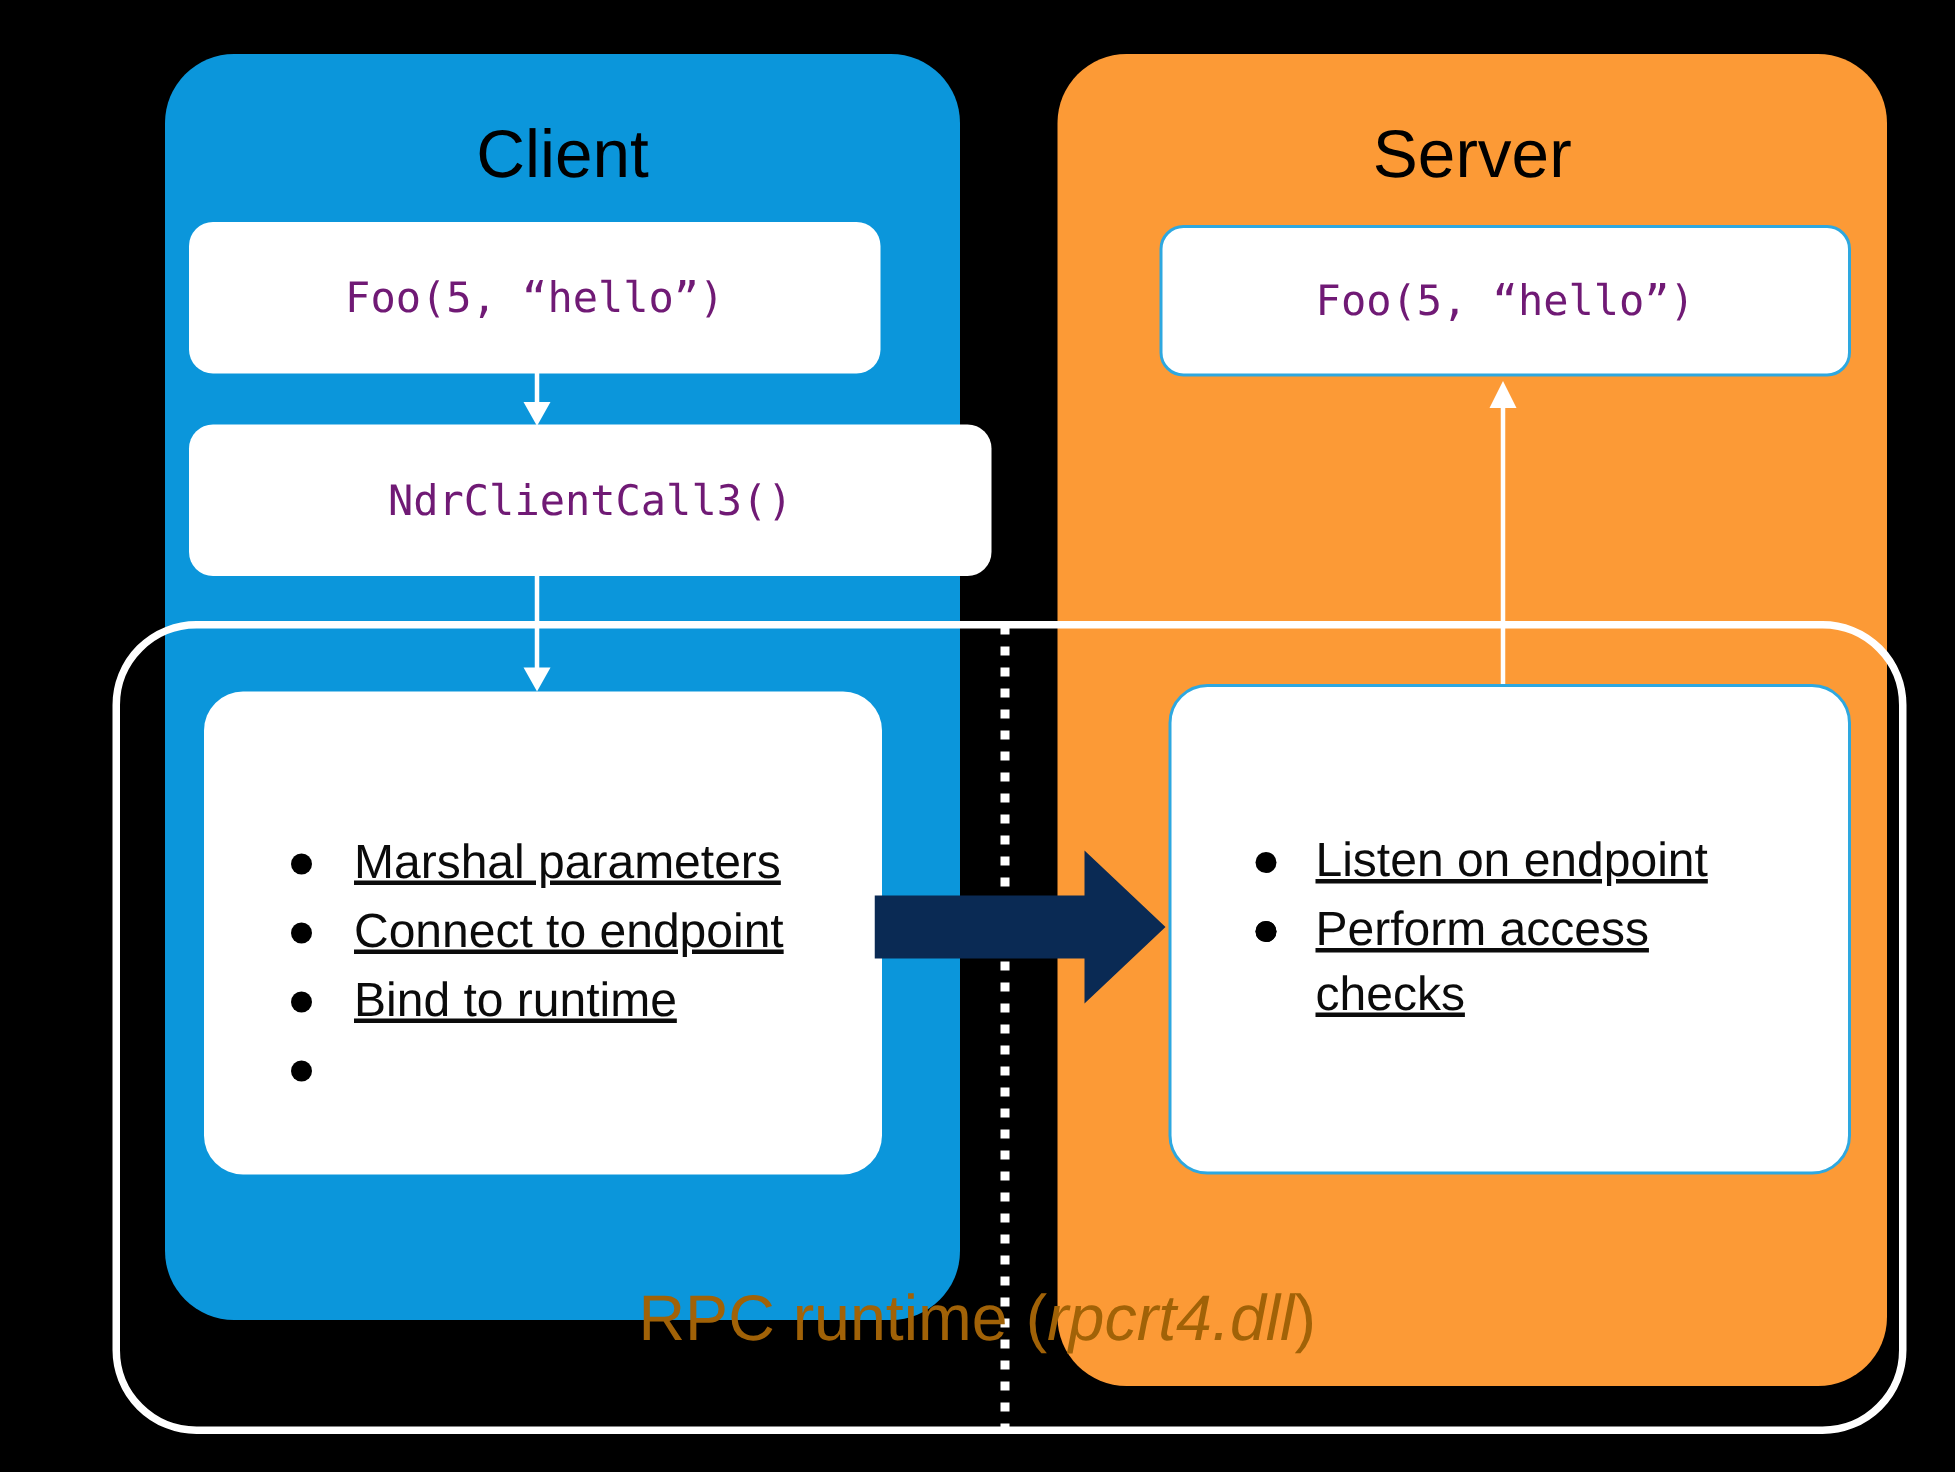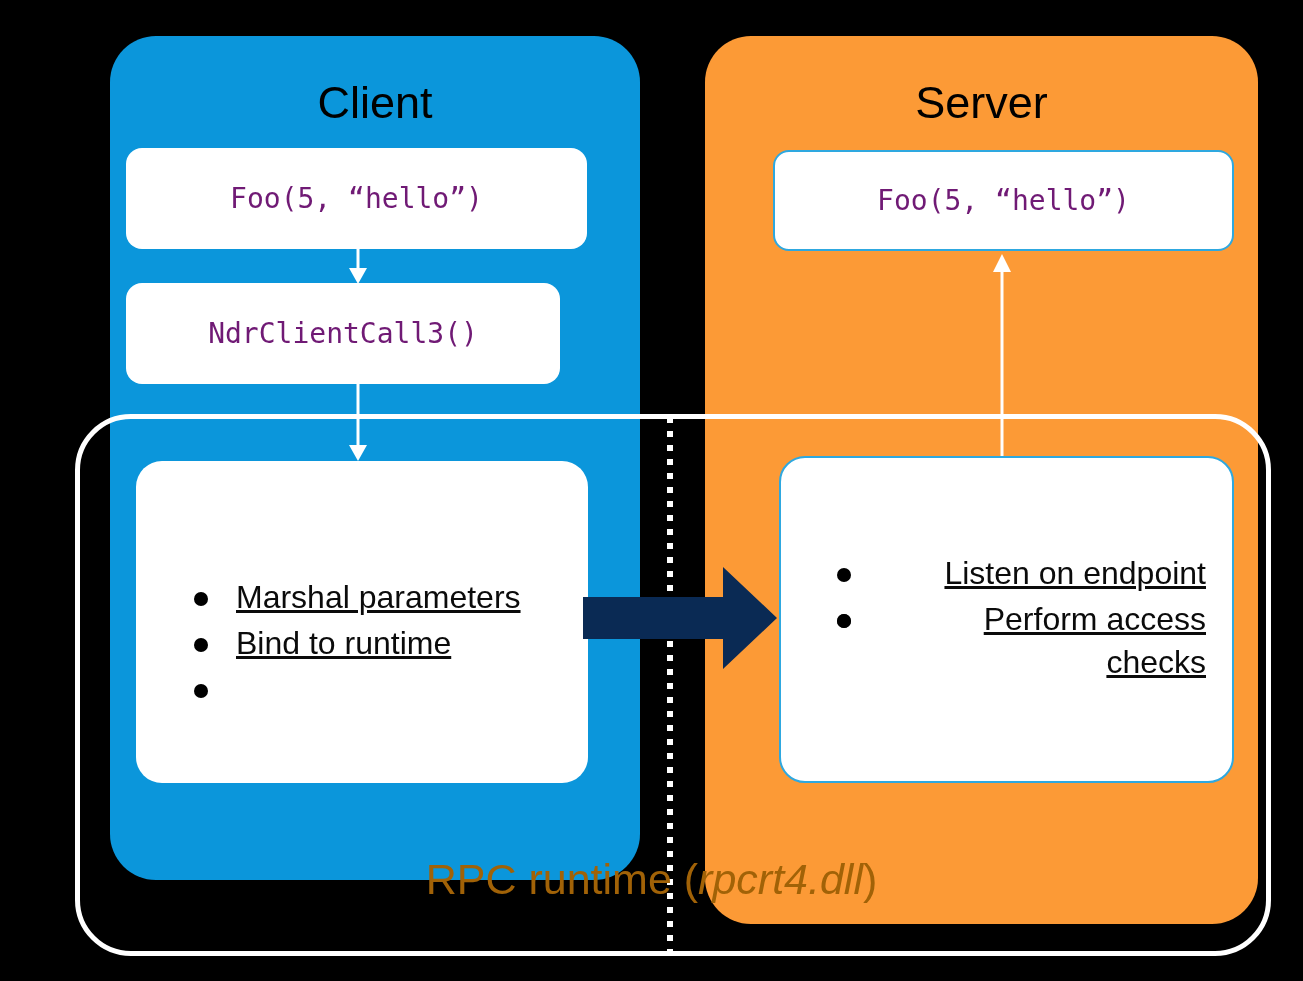--- a/index.html
+++ b/index.html
@@ -59,21 +59,21 @@
     display: flex;
     align-items: center;
     justify-content: center;
     font-family: "DejaVu Sans Mono", monospace;
     font-size: 28px;
     color: #701a75;
     letter-spacing: 0px;
     box-sizing: border-box;
   }
   #client-foo-box  { left: 126px; top: 148px; width: 461px; height: 101px; }
-  #client-ndr-box  { left: 126px; top: 283px; width: 434px; height: 101px; }
+  #client-ndr-box  { left: 126px; top: 283px; width: 535px; height: 101px; }
   #server-foo-box  {
     left: 773px; top: 150px; width: 461px; height: 101px;
     border: 2px solid #2EA8E0;
   }
 
   
   .bullet-box {
     position: absolute;
     background: #FFFFFF;
     border-radius: 26px;
@@ -213,29 +213,33 @@
   <div id="process-divider"></div>
 
   <div class="bullet-box" id="client-bullets" style="z-index:7;">
     <ul class="bullet-list">
       <li>
         <span class="dot"></span>
         <span>Marshal parameters</span>
       </li>
       <li>
         <span class="dot"></span>
+        <span>Connect to endpoint</span>
+      </li>
+      <li>
+        <span class="dot"></span>
         <span>Bind to runtime</span>
       </li>
       <li>
         <span class="dot"></span>
       </li>
     </ul>
   </div>
 
-  <div class="bullet-box" id="server-bullets" style="z-index:7;text-align:right;">
+  <div class="bullet-box" id="server-bullets" style="z-index:7;">
     <ul class="bullet-list">
       <li>
         <span class="dot"></span>
         <span>Listen on endpoint</span>
       </li>
       <li>
         <span class="dot"></span>
       </li>
       <li>
         <span class="dot"></span>

